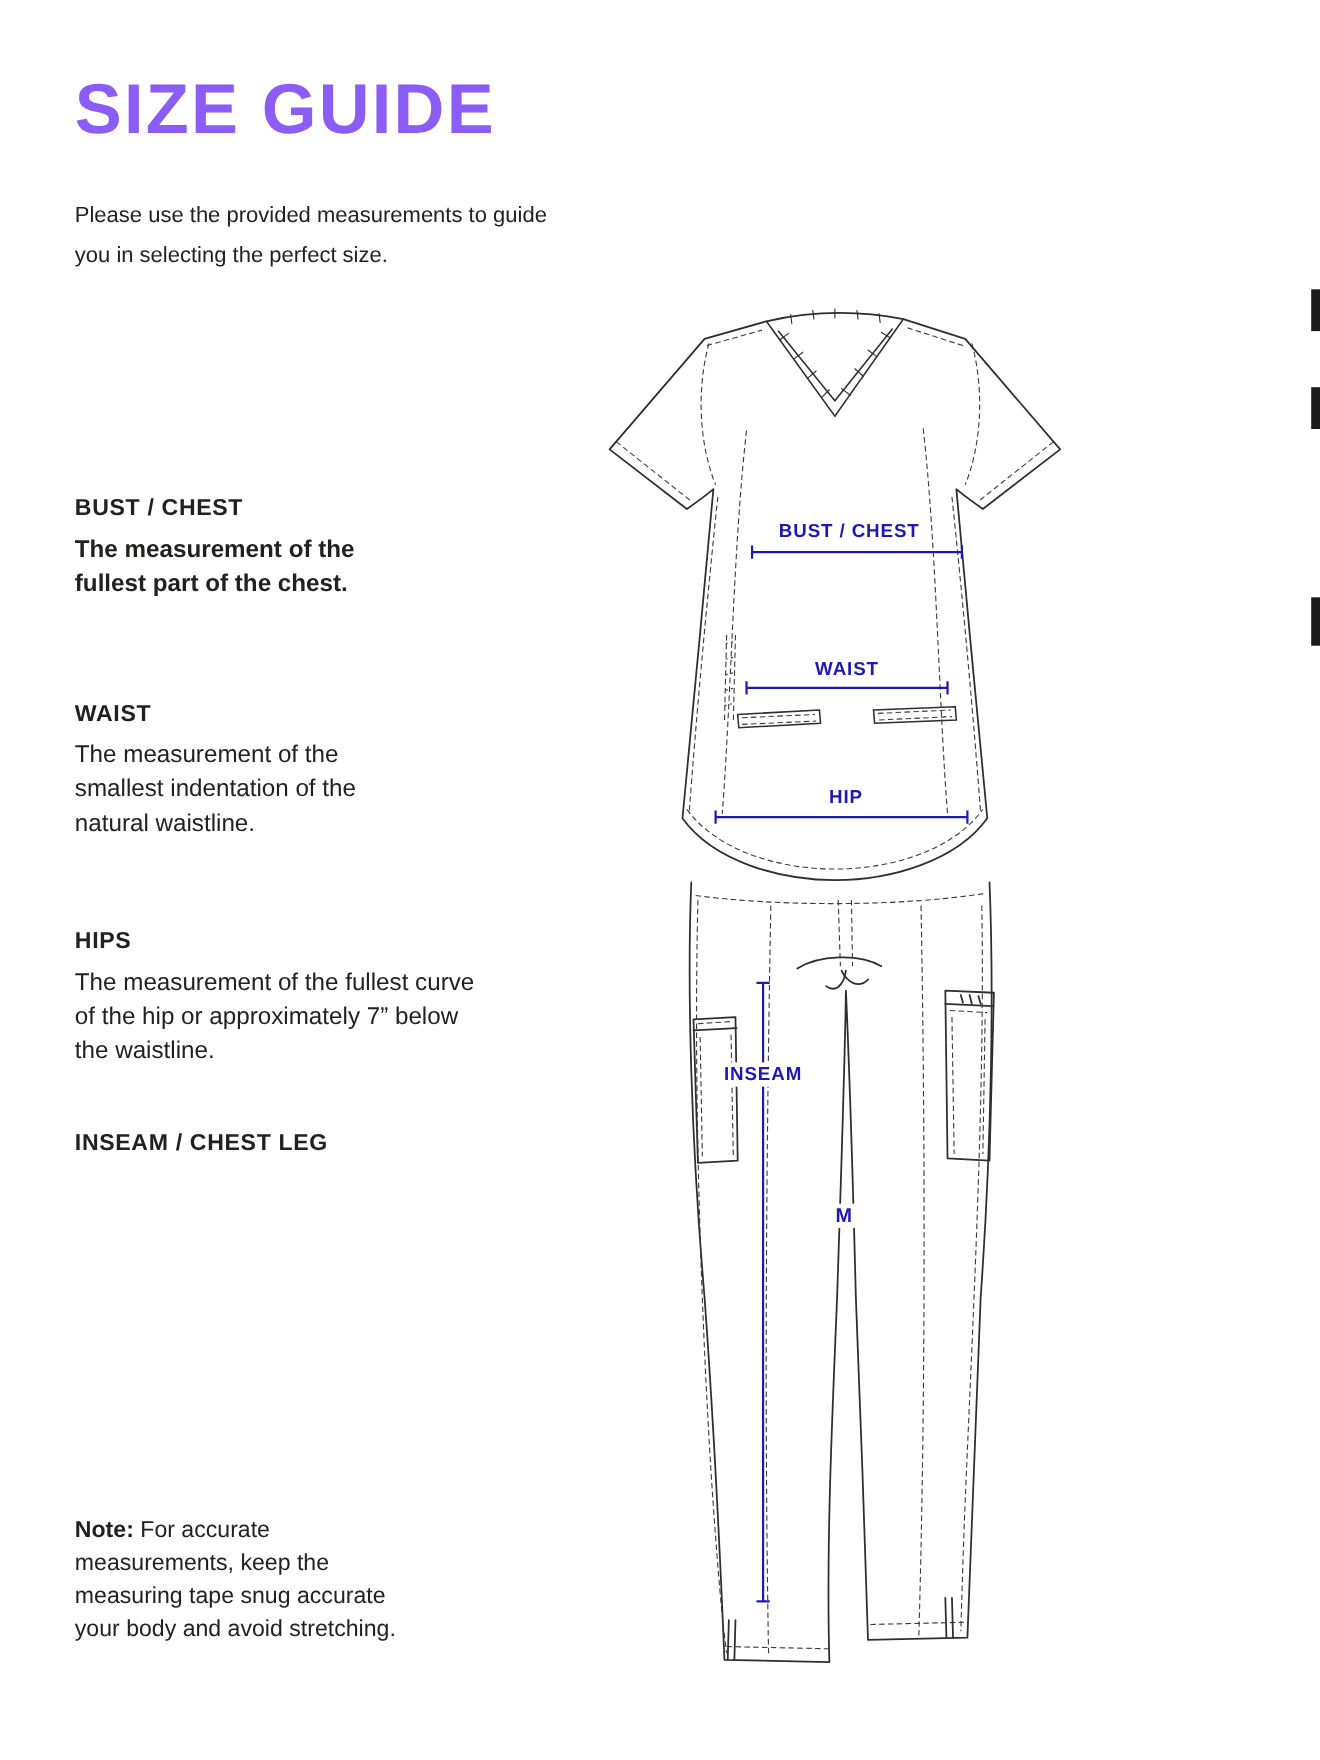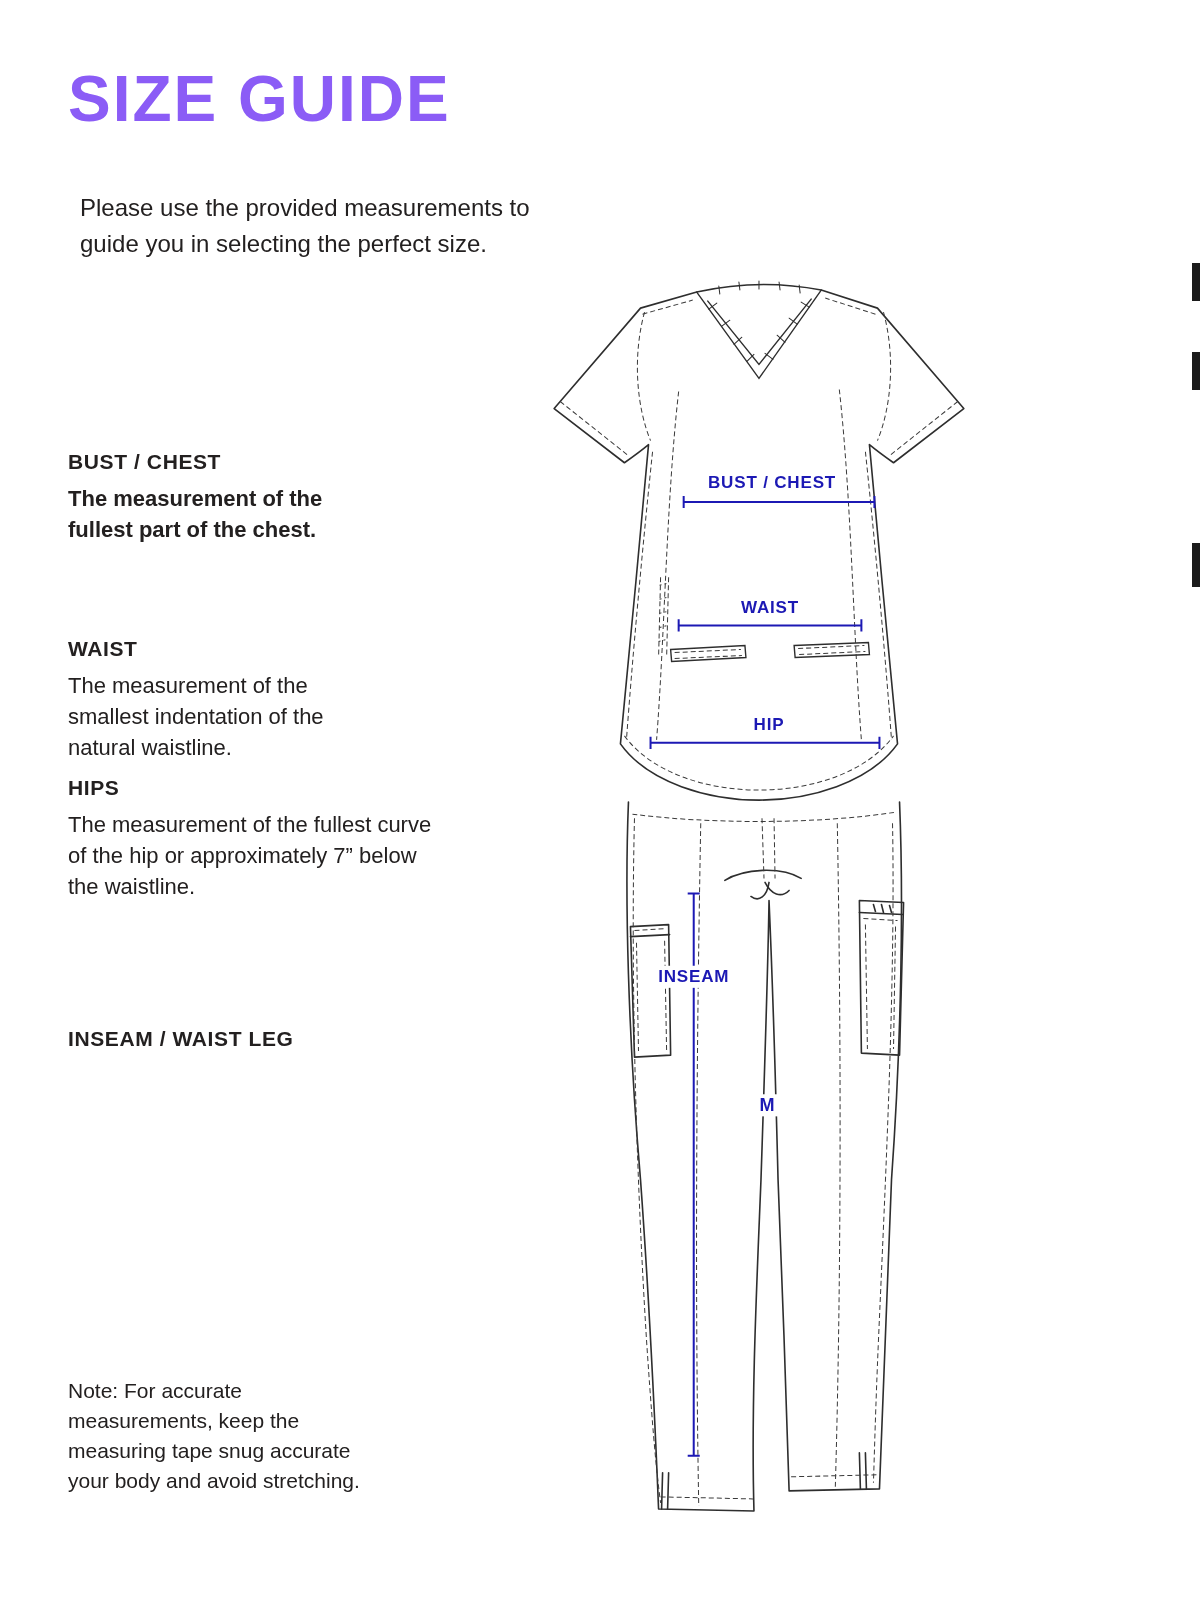--- a/index.html
+++ b/index.html
@@ -11,38 +11,38 @@
     position:relative;
     overflow:hidden;
   }
   .page{position:absolute;inset:0;}
 
   .title{
     position:absolute;left:68px;top:62px;margin:0;
     font-size:64px;font-weight:700;letter-spacing:2px;color:#8b5cf6;
   }
   .intro{
-    position:absolute;left:68px;top:178px;margin:12px;
-    width:460px;font-size:24px;line-height:36px;color:#232020;
+    position:absolute;left:68px;top:178px;margin:0;
+    width:460px;font-size:20px;line-height:36px;color:#232020;
   }
   .def{position:absolute;left:68px;margin:0;}
   .def h2{
     margin:0;font-size:21px;font-weight:700;letter-spacing:.6px;color:#232020;
   }
   .def p{margin:9px 0 0 0;font-size:22px;line-height:31px;color:#232020;}
   .def-bust{top:450px;}  .def-bust p{width:295px;font-weight:bold;}
   .def-waist{top:637px;} .def-waist p{width:305px;}
-  .def-hips{top:776px;}  .def-hips p{width:375px;}
+  .def-hips{top:844px;}  .def-hips p{width:375px;}
   .def-inseam{top:1027px;} .def-inseam p{width:330px;}
 
   .note{
     position:absolute;left:68px;top:1376px;margin:0;
     width:308px;font-size:21px;line-height:30px;color:#232020;
   }
-  .note-label{font-weight:400;}
+  .note-label{font-weight:700;}
 
   .diagram{position:absolute;left:528px;top:276px;width:472px;height:1250px;}
   .diagram svg{display:block;}
   .diagram text{
     font-family:"Liberation Sans", sans-serif;
     font-weight:700;fill:#1c19b4;
   }
   .mlabel{font-size:17px;letter-spacing:.8px;}
   .sizelabel{font-size:18px;}
 
@@ -69,21 +69,21 @@
     <h2>WAIST</h2>
     <p>The measurement of the smallest indentation of the natural waistline.</p>
   </section>
 
   <section class="def def-hips">
     <h2>HIPS</h2>
     <p>The measurement of the fullest curve of the hip or approximately 7” below the waistline.</p>
   </section>
 
   <section class="def def-inseam">
-    <h2>INSEAM / WAIST LEG</h2>
+    <h2>INSEAM / CHEST LEG</h2>
   </section>
 
   <p class="note"><span class="note-label">Note:</span> <span>For accurate measurements, keep the measuring tape snug accurate your body and avoid stretching.</span></p>
 
   <div class="diagram">
     <svg viewBox="0 0 470 1245" width="472" height="1250">
 
       <g>
         <g fill="none" stroke="#2e2e2e" stroke-width="1.6" stroke-linejoin="round" stroke-linecap="round">
           <path d="M100,524

